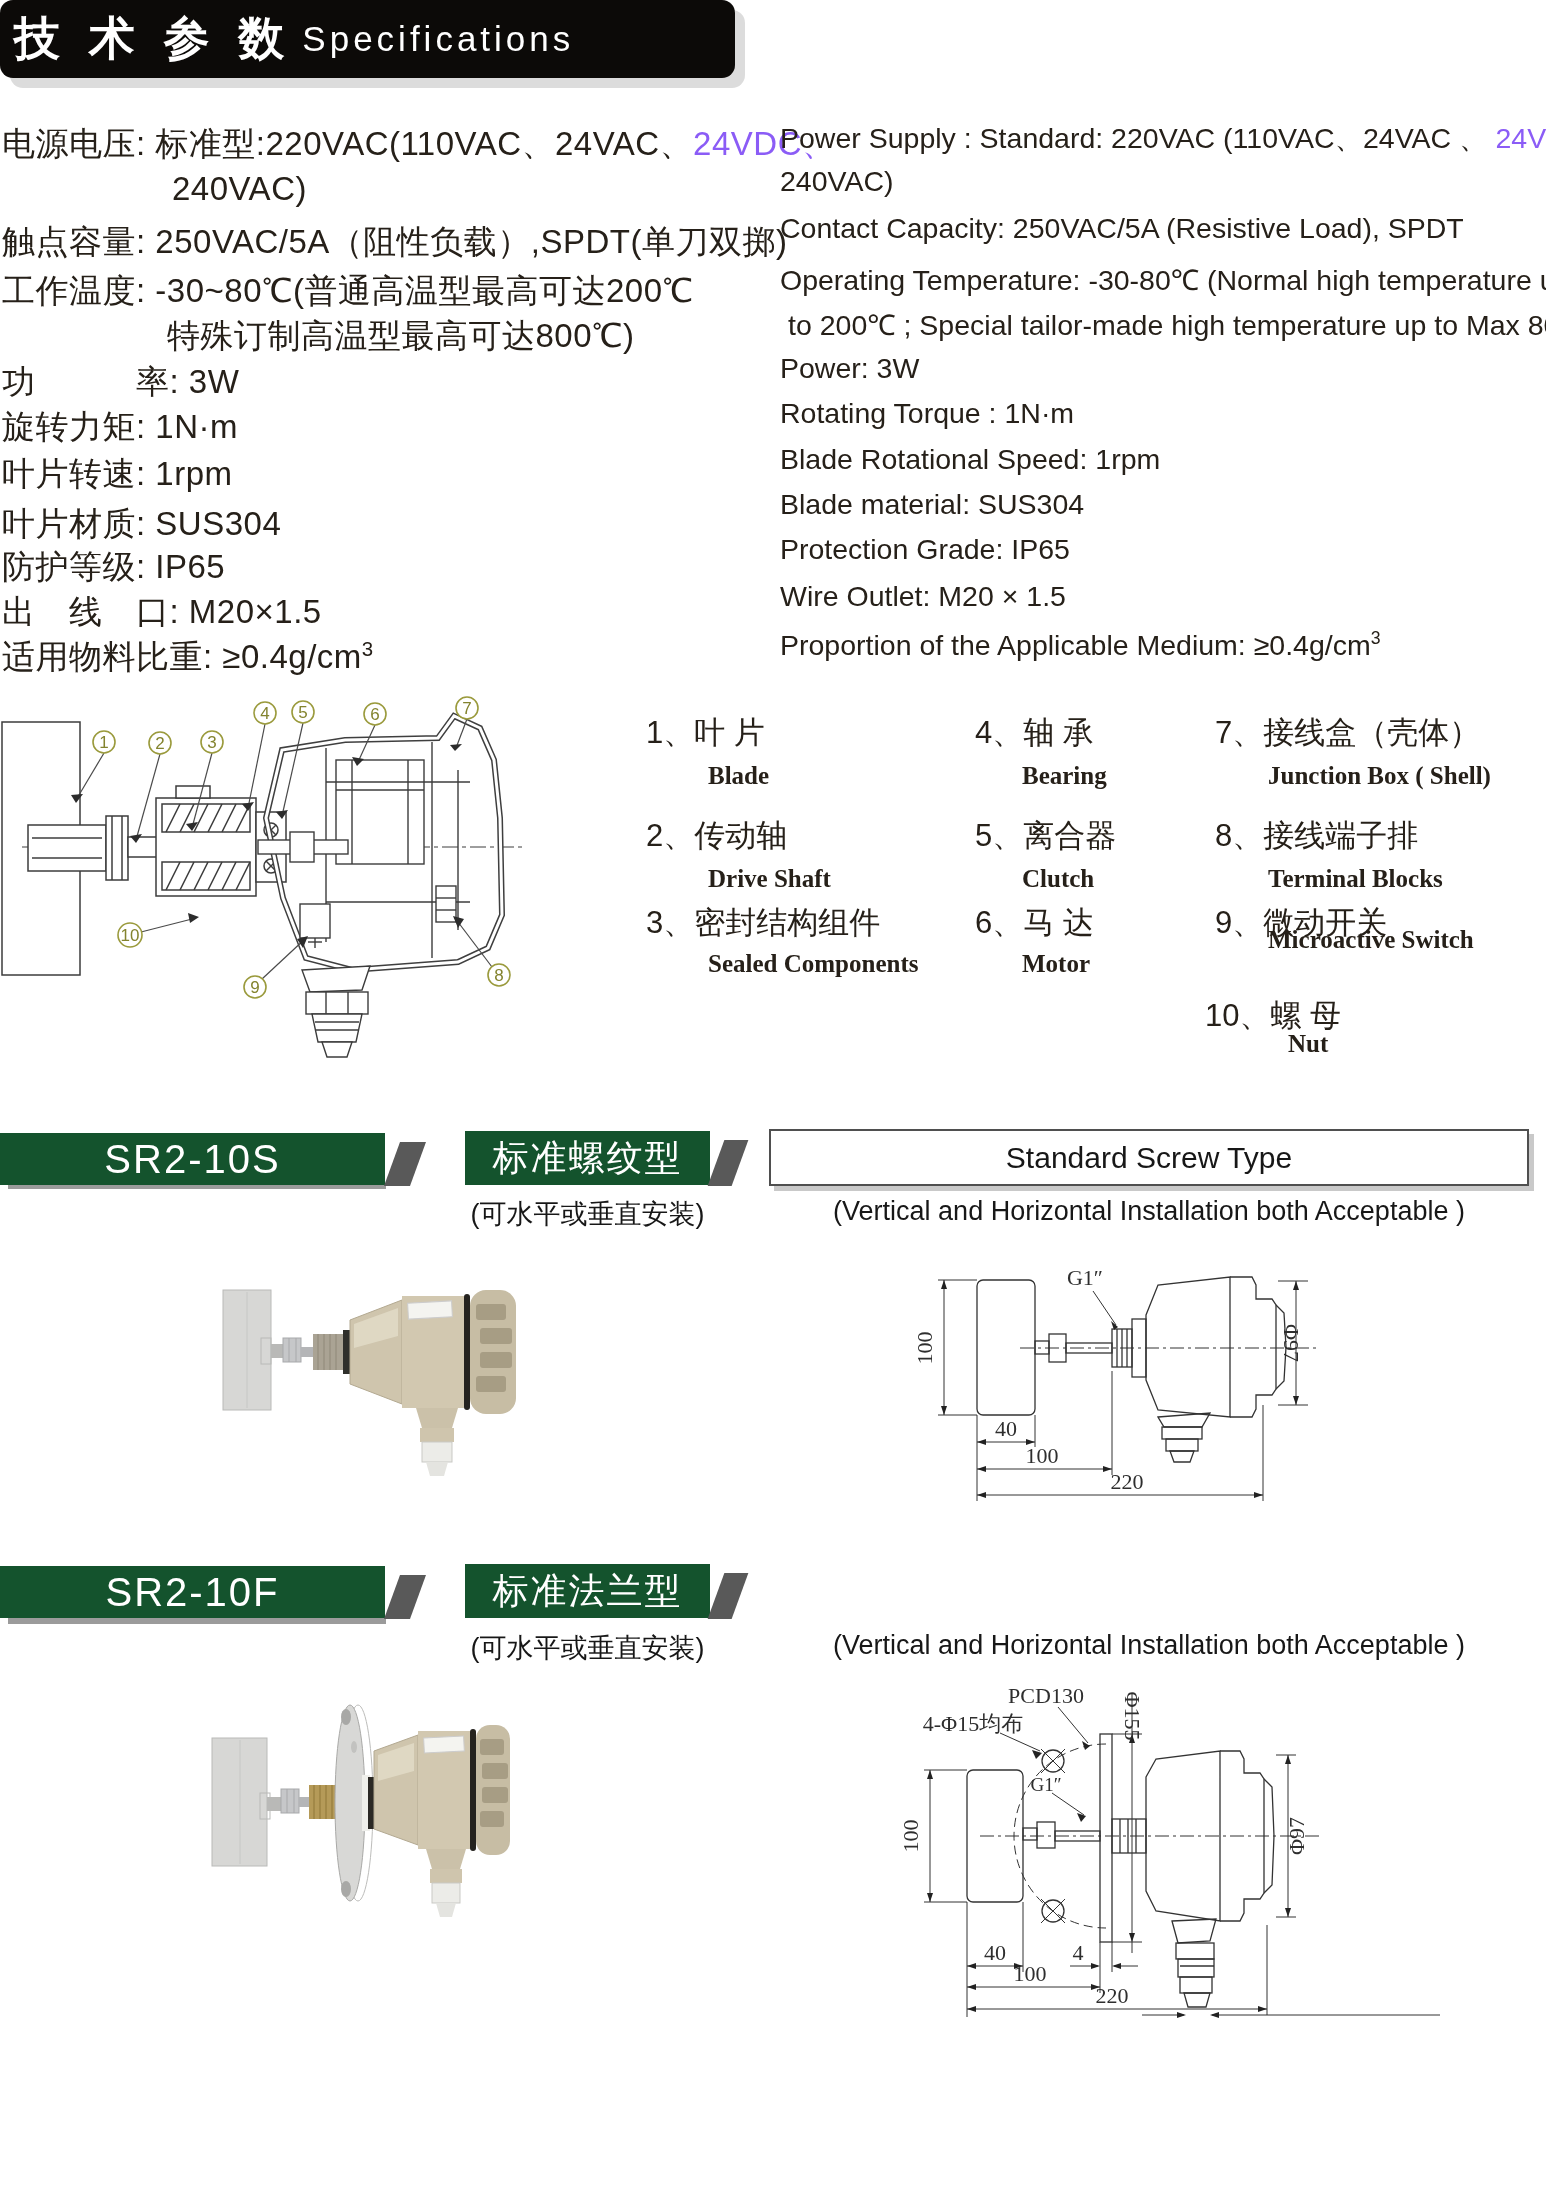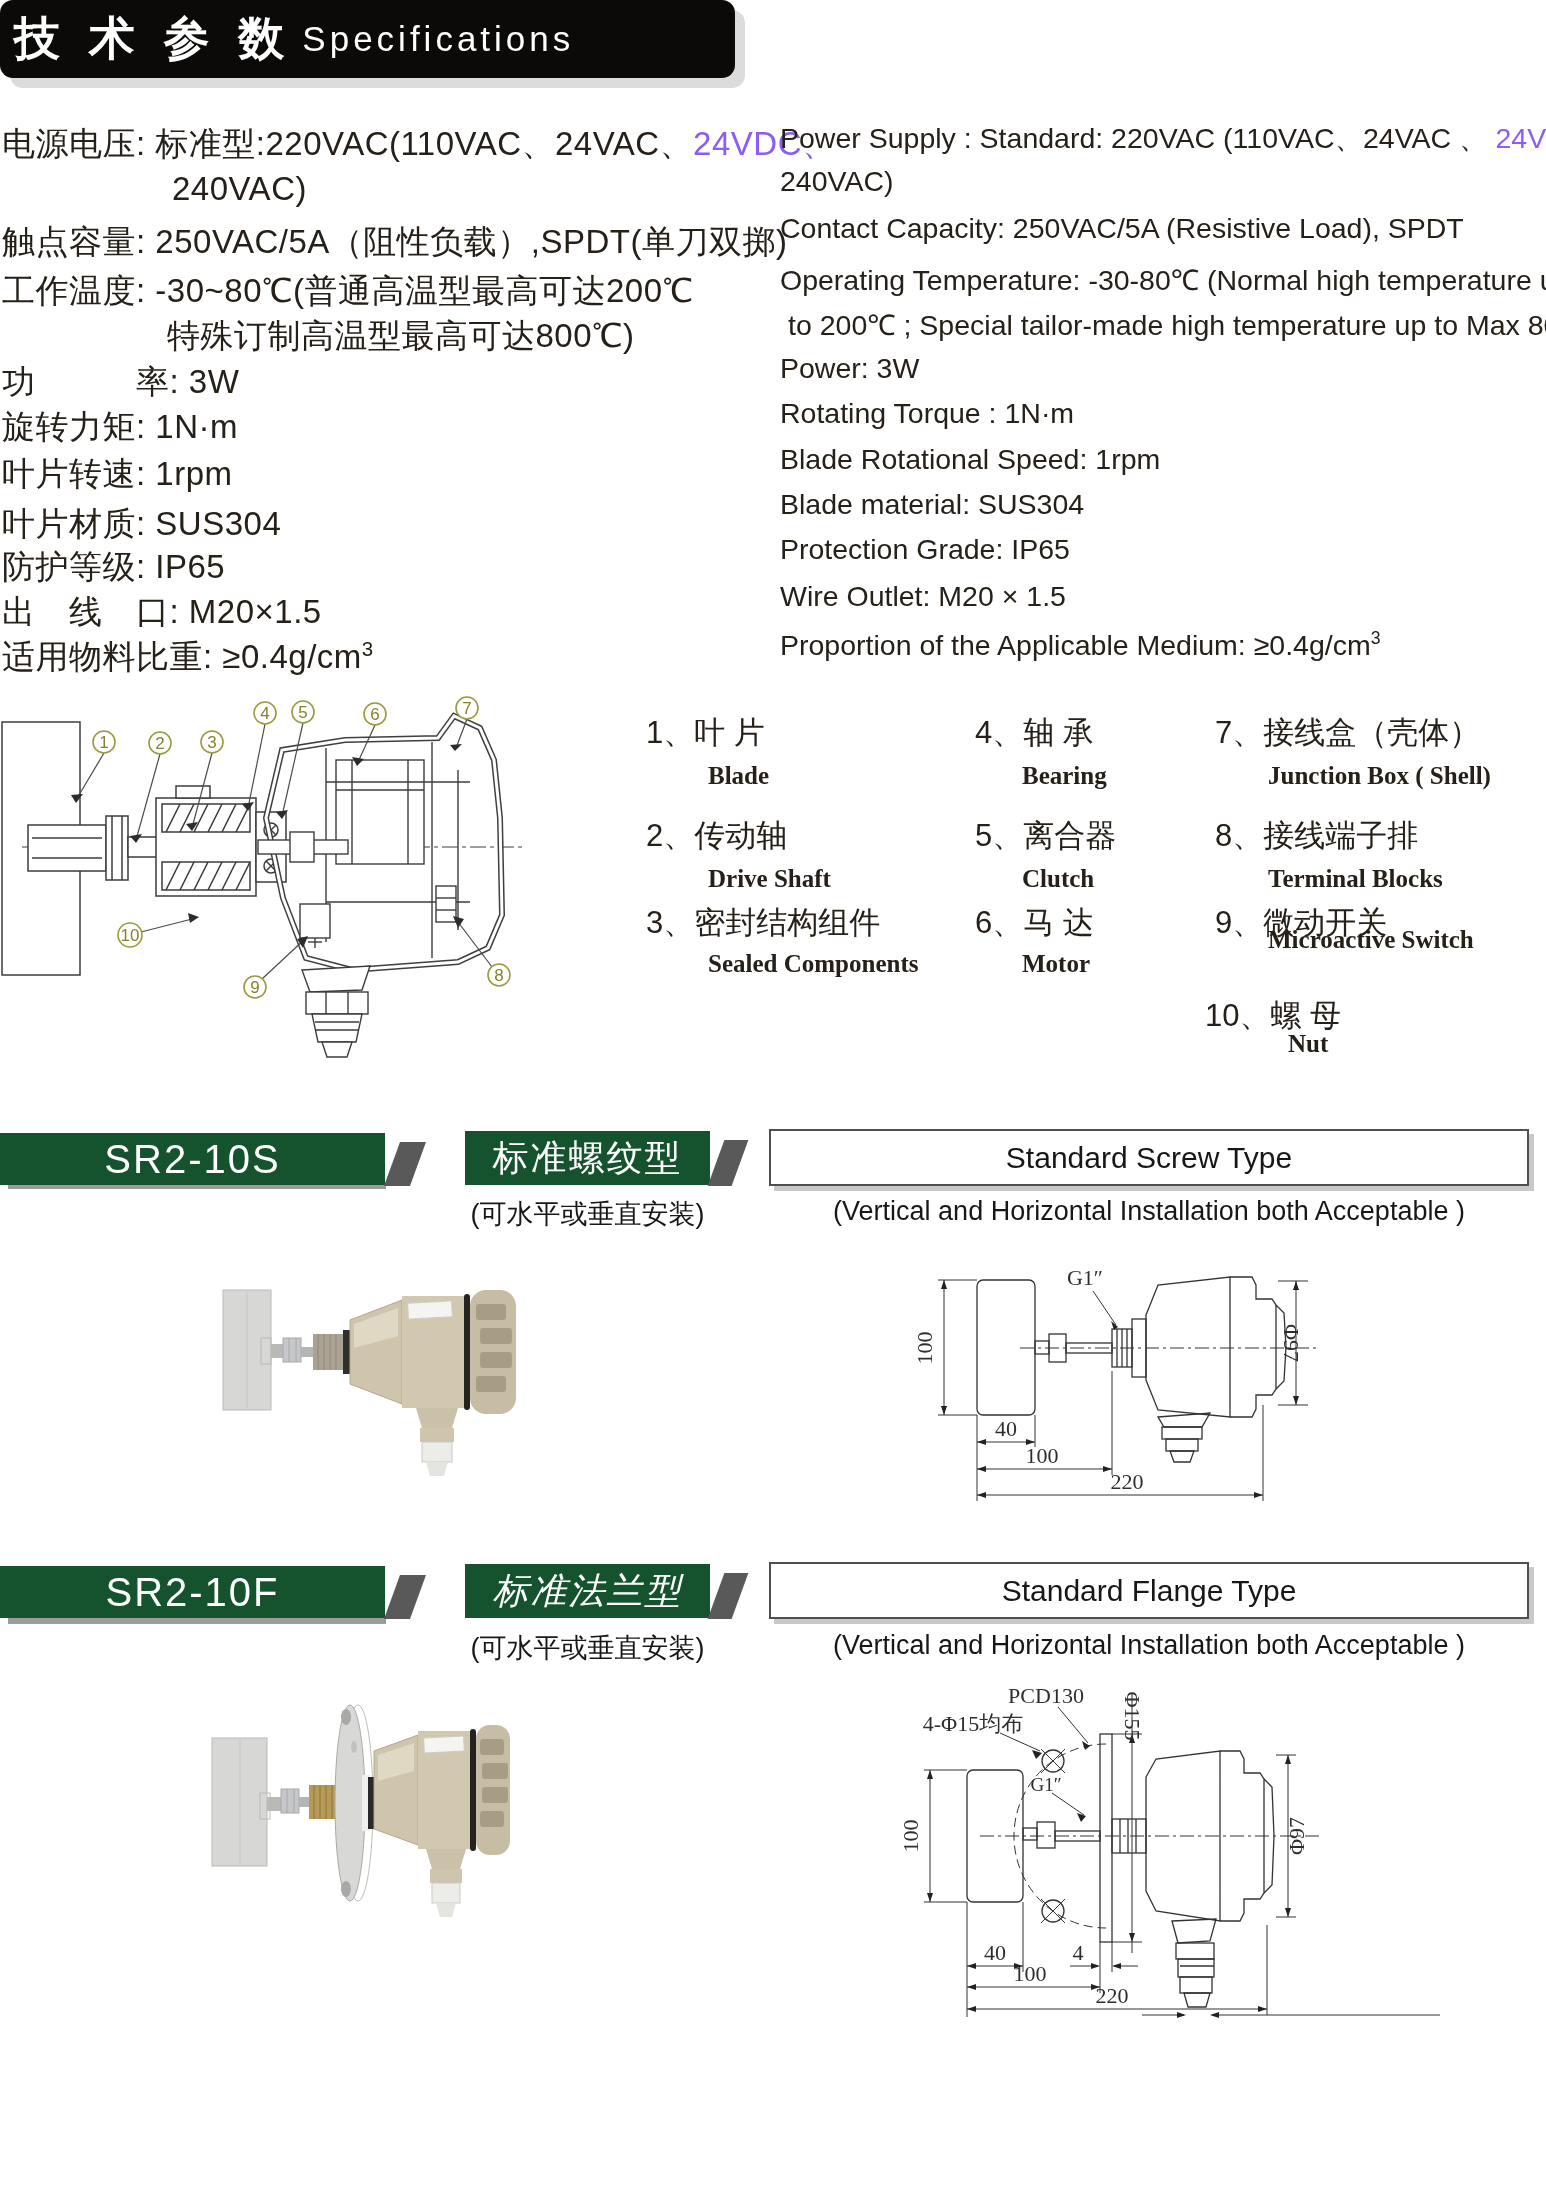--- a/index.html
+++ b/index.html
@@ -321,23 +321,22 @@
       <text class="dimtxt" transform="rotate(90 384 88)" x="384" y="88" text-anchor="middle">Φ97</text>
       <text class="dimtxt" x="106" y="181" text-anchor="middle">40</text>
       <text class="dimtxt" x="142" y="208" text-anchor="middle">100</text>
       <text class="dimtxt" x="227" y="234" text-anchor="middle">220</text>
     </g>
   </svg>
 
   <div class="abs bshadow" style="left:8px;top:1618px;width:378px;height:6px;"></div>
   <div class="abs gbanner model-txt" style="left:0;top:1566px;width:385px;height:52px;">SR2-10F</div>
   <div class="abs flag" style="left:392px;top:1575px;width:26px;height:44px;"></div>
-  <div class="abs gbanner type-txt" style="left:465px;top:1564px;width:245px;height:54px;font-style:italic;">标准法兰型</div>
+  <div class="abs gbanner type-txt" style="left:465px;top:1564px;width:245px;height:54px;">标准法兰型</div>
   <div class="abs flag" style="left:716px;top:1573px;width:24px;height:46px;"></div>
-  <div class="abs whitebox" style="left:769px;top:1562px;width:760px;height:57px;line-height:54px;">Standard Flange Type</div>
   <div class="abs note" style="left:455px;top:1630px;width:265px;">(可水平或垂直安装)</div>
   <div class="abs note" style="left:769px;top:1630px;width:760px;">(Vertical and Horizontal Installation both Acceptable )</div>
 
   <svg class="abs" style="left:150px;top:1685px;" width="400" height="250" viewBox="0 0 400 250">
     <g>
       <rect x="62" y="53" width="55" height="128" fill="#d7d7d5" stroke="#b9bab8"></rect>
       <line x1="90" y1="55" x2="90" y2="179" stroke="#c6c7c5"></line>
       <rect x="110" y="108" width="10" height="26" fill="none" stroke="#b9bab8"></rect>
       <rect x="117" y="112" width="14" height="14" fill="#b9b9b7"></rect>
       <rect x="131" y="104" width="18" height="24" fill="#c6c7c9" stroke="#a8a9ab"></rect>

